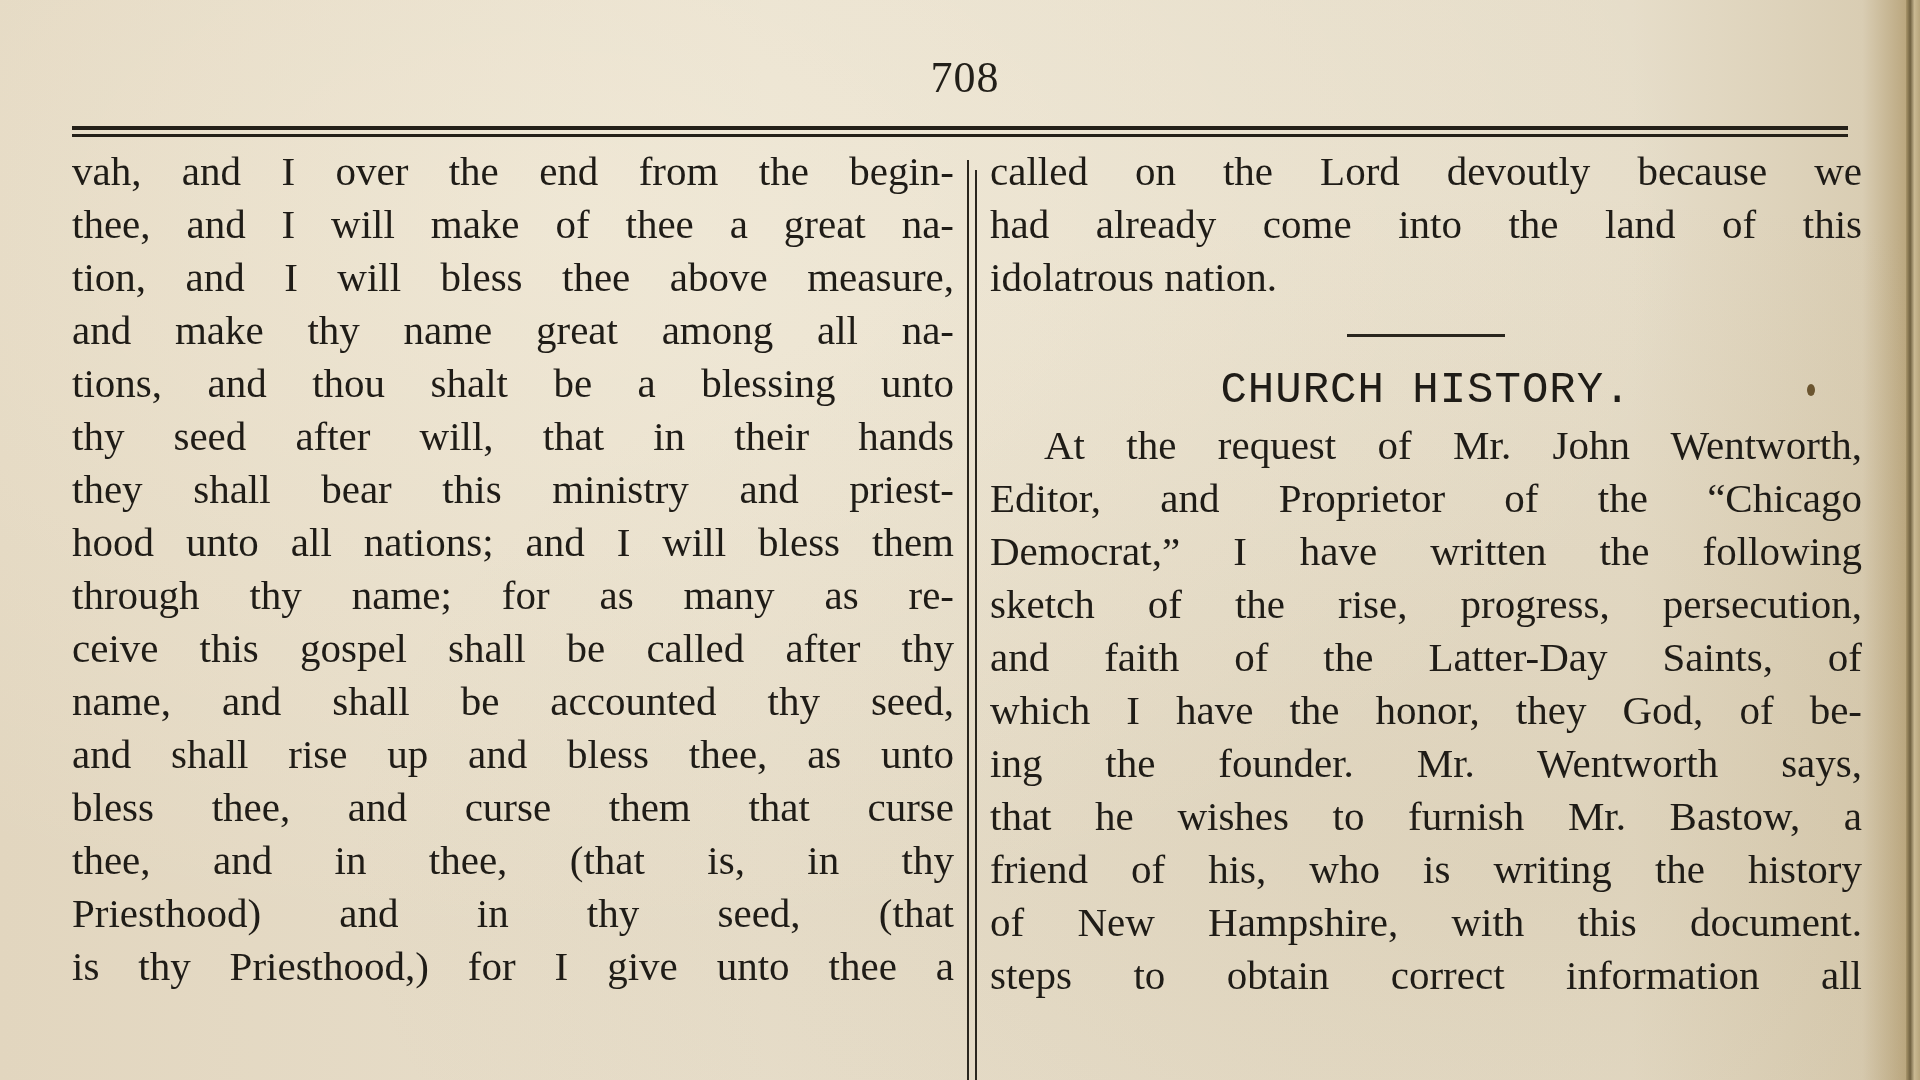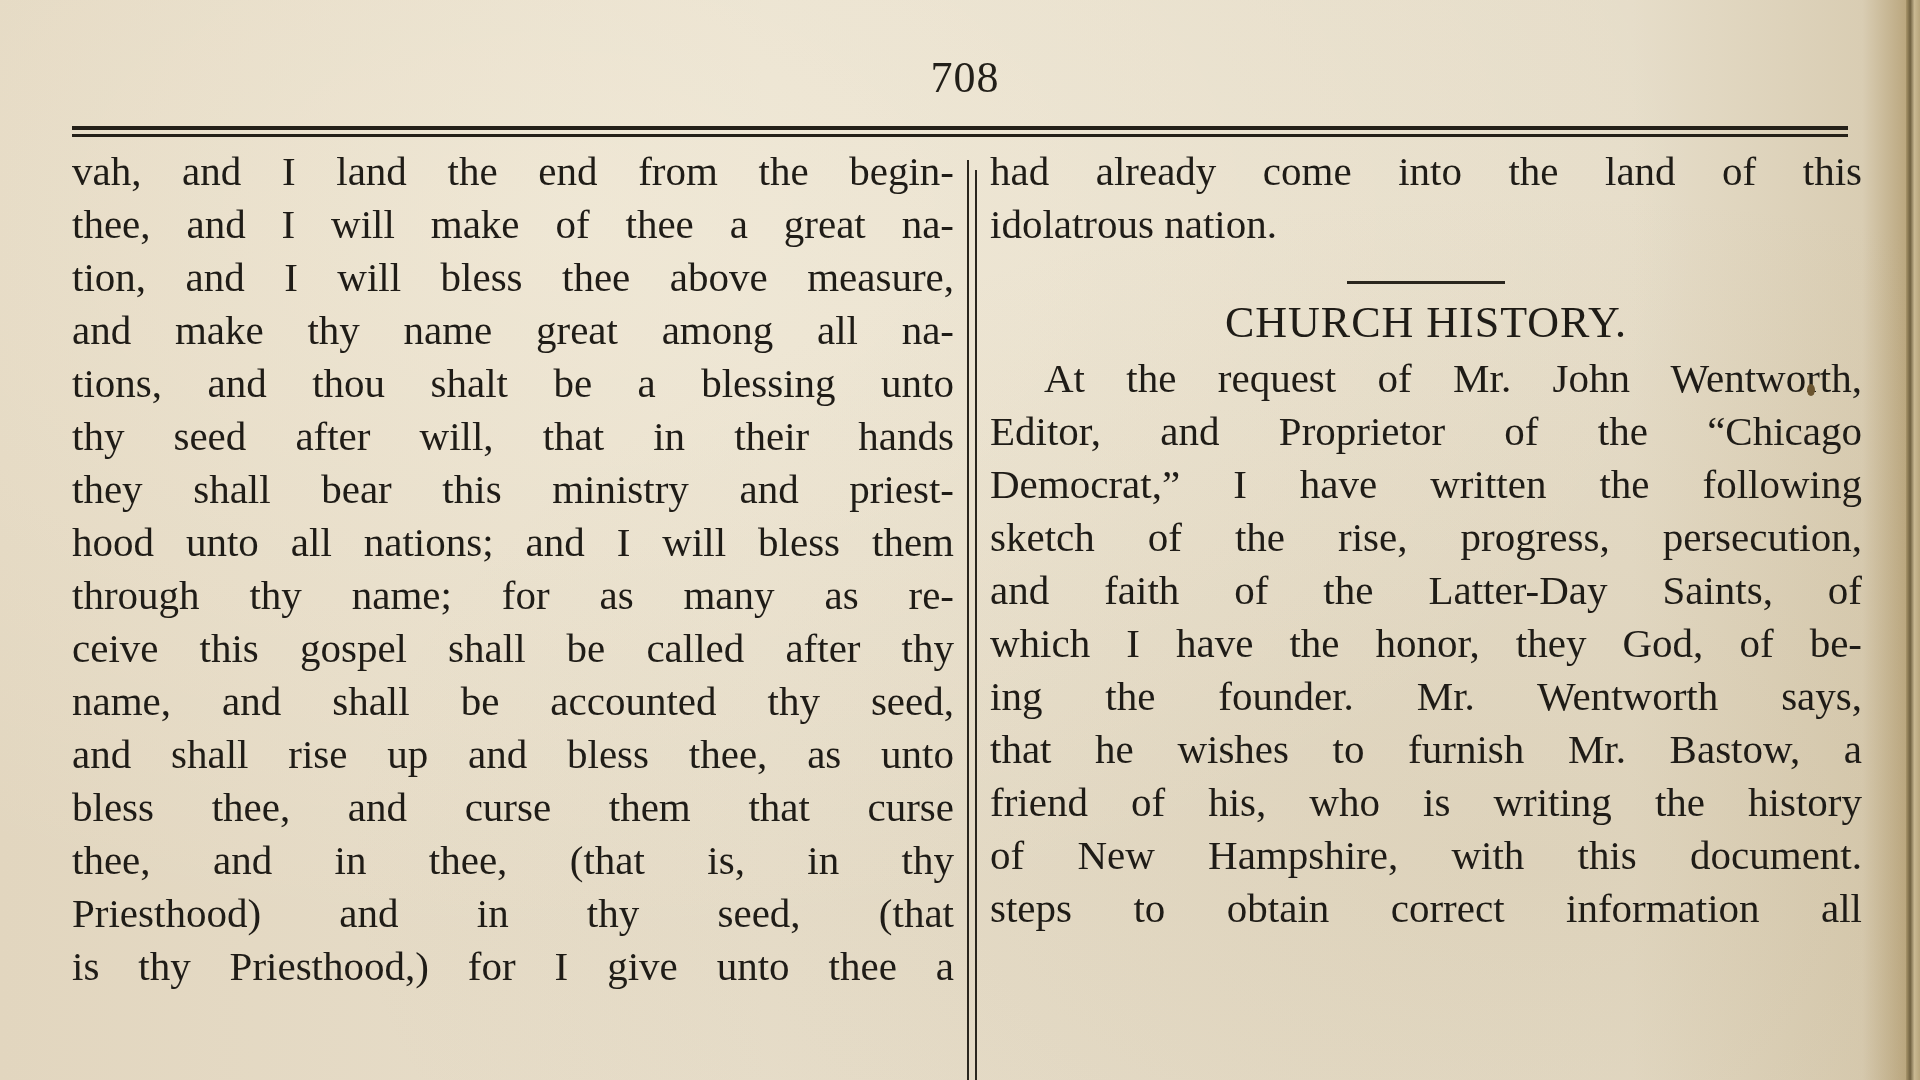--- a/index.html
+++ b/index.html
@@ -46,21 +46,21 @@
       text-align: justify; text-align-last: justify;
       height: 53px;
     }
     .line.last { text-align-last: left; }
     .section-rule {
       width: 158px; height: 3px; background: #2a261e;
       margin: 30px auto 0 auto;
     }
     .section-title {
       text-align: center; font-size: 44px; letter-spacing: 1px;
-      margin-top: 10px; height: 58px; line-height: 58px;
+      margin-top: 24px; height: 58px; line-height: 58px; font-family: Liberation Mono, monospace;
     }
     .para-indent { text-indent: 54px; }
     .speck {
       position: absolute; width: 8px; height: 12px; border-radius: 50%;
       background: #6b5530; left: 1807px; top: 384px;
     }
   </style>
 </head>
 <body>
 
@@ -72,39 +72,40 @@
   <div class="r1"></div>
   <div class="r2"></div>
 </div>
 
 <div class="col-divider">
   <div class="d1"></div>
   <div class="d2"></div>
 </div>
 
 <div class="column left">
-  <span class="line">vah, and I land the end from the begin-</span>
+  <span class="line">vah, and I over the end from the begin-</span>
   <span class="line">thee, and I will make of thee a great na-</span>
   <span class="line">tion, and I will bless thee above measure,</span>
   <span class="line">and make thy name great among all na-</span>
   <span class="line">tions, and thou shalt be a blessing unto</span>
   <span class="line">thy seed after will, that in their hands</span>
   <span class="line">they shall bear this ministry and priest-</span>
   <span class="line">hood unto all nations; and I will bless them</span>
   <span class="line">through thy name; for as many as re-</span>
   <span class="line">ceive this gospel shall be called after thy</span>
   <span class="line">name, and shall be accounted thy seed,</span>
   <span class="line">and shall rise up and bless thee, as unto</span>
   <span class="line">bless thee, and curse them that curse</span>
   <span class="line">thee, and in thee, (that is, in thy</span>
   <span class="line">Priesthood) and in thy seed, (that</span>
   <span class="line">is thy Priesthood,) for I give unto thee a</span>
 </div>
 
 <div class="column right">
+  <span class="line">called on the Lord devoutly because we</span>
   <span class="line">had already come into the land of this</span>
   <span class="line last">idolatrous nation.</span>
 
   <div class="section-rule"></div>
   <div class="section-title">CHURCH HISTORY.</div>
 
   <span class="line para-indent">At the request of Mr. John Wentworth,</span>
   <span class="line">Editor, and Proprietor of the “Chicago</span>
   <span class="line">Democrat,” I have written the following</span>
   <span class="line">sketch of the rise, progress, persecution,</span>

